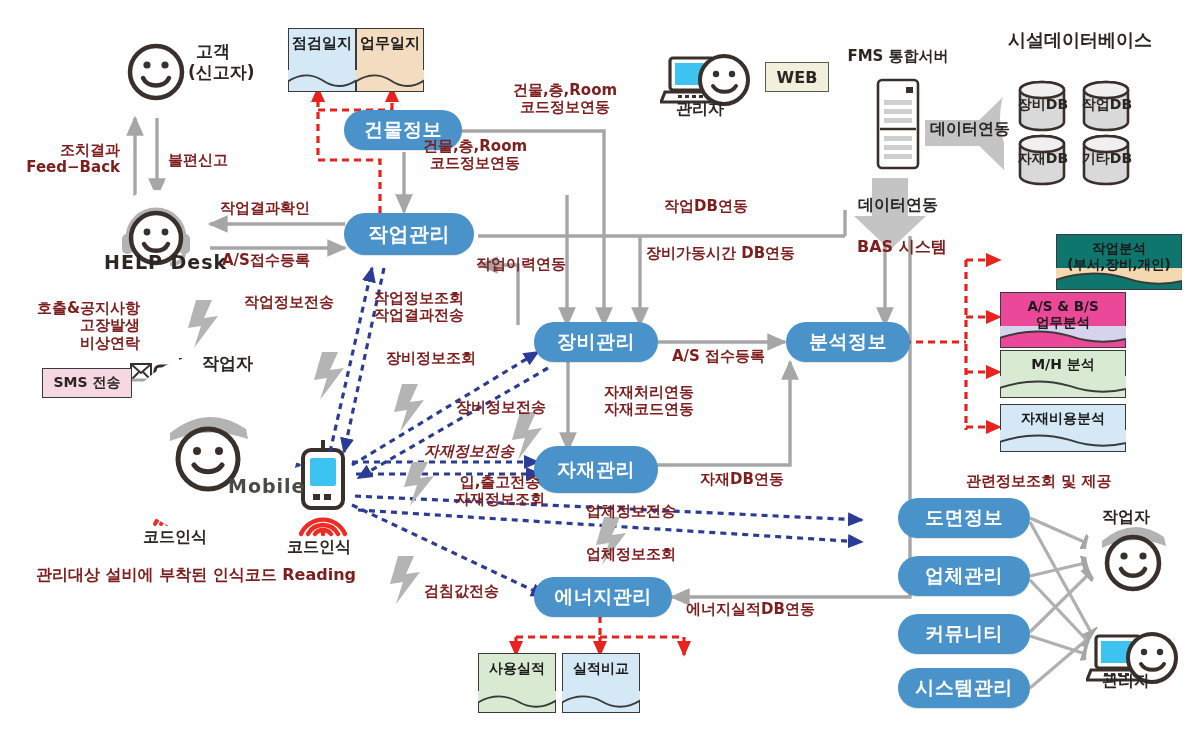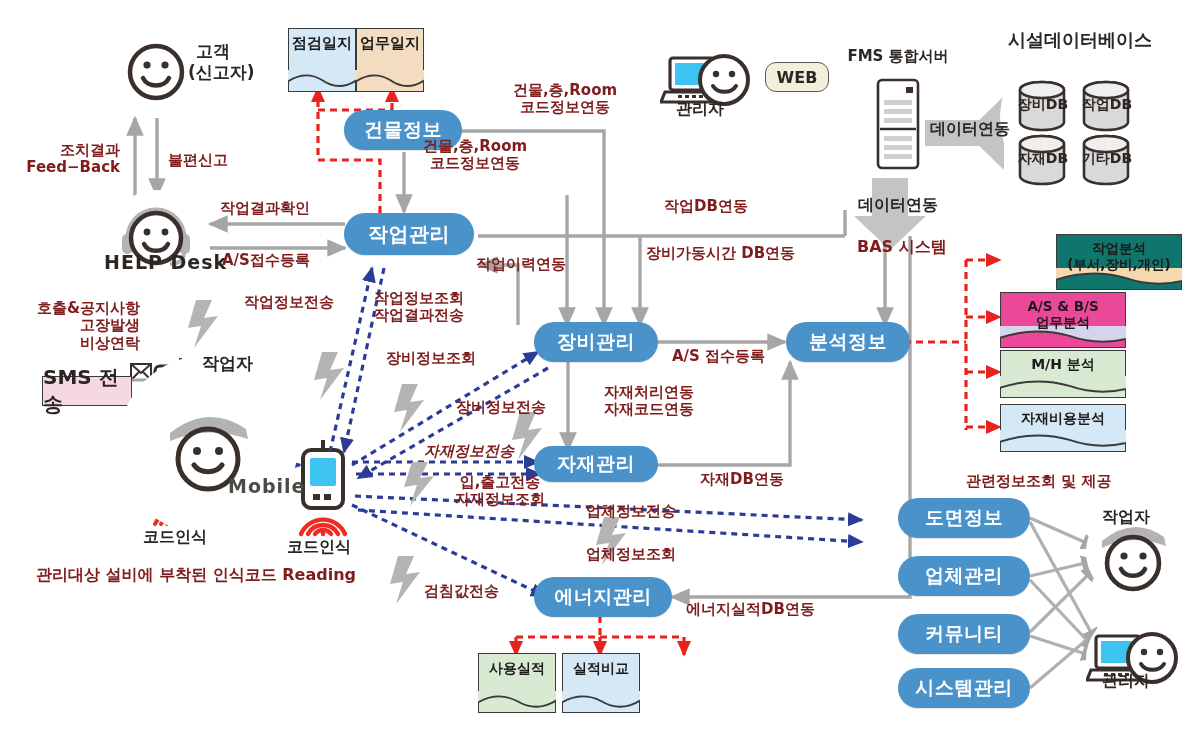--- a/index.html
+++ b/index.html
@@ -296,21 +296,21 @@
       </g>
 
       <circle cx="64" cy="48" r="24" fill="#fff" stroke="#3a302b" stroke-width="4"></circle>
       <circle cx="56" cy="42" r="3.2" fill="#3a302b"></circle>
       <circle cx="72" cy="42" r="3.2" fill="#3a302b"></circle>
       <path d="M53,54 a13,11 0 0 0 23,0" fill="none" stroke="#3a302b" stroke-width="4" stroke-linecap="round"></path>
     </svg>
   </div>
   <div class="lbl dark" style="left:676px;top:100px;font-size:16px;">관리자</div>
 
-  <div class="chip" style="left:765px;top:62px;width:62px;height:28px;font-size:16px;border-radius:11px;">WEB</div>
+  <div class="chip" style="left:765px;top:62px;width:62px;height:28px;font-size:16px;">WEB</div>
 
   <div class="serverbox" style="left:833px;top:34px;width:130px;height:155px;"></div>
   <div class="lbl dark center" style="left:833px;top:48px;width:130px;font-size:15px;">FMS 통합서버</div>
   <div class="abs" style="left:876px;top:78px;width:44px;height:92px;">
     <svg width="44" height="92" viewBox="0 0 44 92">
       <rect x="2" y="2" width="40" height="88" rx="4" fill="#fff" stroke="#3a302b" stroke-width="2.6"></rect>
       <rect x="30" y="9" width="7" height="6" fill="#3a302b"></rect>
       <g fill="#cfcfcf">
         <rect x="8" y="22" width="28" height="5"></rect>
         <rect x="8" y="31" width="28" height="5"></rect>
@@ -413,21 +413,21 @@
     </div>
   <div class="pill" style="left:344px;top:213px;width:130px;height:42px;font-size:20px;">
       <span>작업관리</span>
     </div>
   <div class="pill" style="left:534px;top:322px;width:124px;height:40px;font-size:19px;">
       <span>장비관리</span>
     </div>
   <div class="pill" style="left:786px;top:322px;width:124px;height:40px;font-size:19px;">
       <span>분석정보</span>
     </div>
-  <div class="pill" style="left:534px;top:446px;width:124px;height:36px;font-size:19px;">
+  <div class="pill" style="left:534px;top:446px;width:124px;height:47px;font-size:19px;">
       <span>자재관리</span>
     </div>
   <div class="pill" style="left:534px;top:577px;width:138px;height:40px;font-size:19px;">
       <span>에너지관리</span>
     </div>
 
   <div class="pill" style="left:898px;top:498px;width:132px;height:40px;font-size:19px;">
       <span>도면정보</span>
     </div>
   <div class="pill" style="left:898px;top:556px;width:132px;height:40px;font-size:19px;">
@@ -472,21 +472,21 @@
   </div>
   <div class="lbl dark" style="left:1102px;top:672px;font-size:16px;z-index:8;">관리자</div>
 
   <div class="abs" style="left:130px;top:363px;width:22px;height:18px;">
     <svg width="22" height="18" viewBox="0 0 22 18">
       <rect x="1" y="1" width="20" height="16" fill="#fff" stroke="#3a302b" stroke-width="2"></rect>
       <path d="M1,1 L11,10 L21,1" fill="none" stroke="#3a302b" stroke-width="2"></path>
       <path d="M1,17 L9,9 M21,17 L13,9" stroke="#3a302b" stroke-width="2"></path>
     </svg>
   </div>
-  <div class="chip pink" style="left:42px;top:368px;width:88px;height:28px;font-size:20px;margin-top:8px;">SMS 전송</div>
+  <div class="chip pink" style="left:42px;top:368px;width:88px;height:28px;font-size:14px;">SMS 전송</div>
 
   <div class="lbl right" style="left:14px;top:142px;width:106px;font-size:15px;">조치결과
 Feed−Back</div>
   <div class="lbl" style="left:168px;top:152px;font-size:15px;">불편신고</div>
   <div class="lbl" style="left:220px;top:200px;font-size:15px;">작업결과확인</div>
   <div class="lbl" style="left:222px;top:252px;font-size:15px;">A/S접수등록</div>
 
   <div class="lbl center" style="left:490px;top:82px;width:150px;font-size:15px;">건물,층,Room
 코드정보연동</div>
   <div class="lbl center" style="left:400px;top:138px;width:150px;font-size:15px;">건물,층,Room

